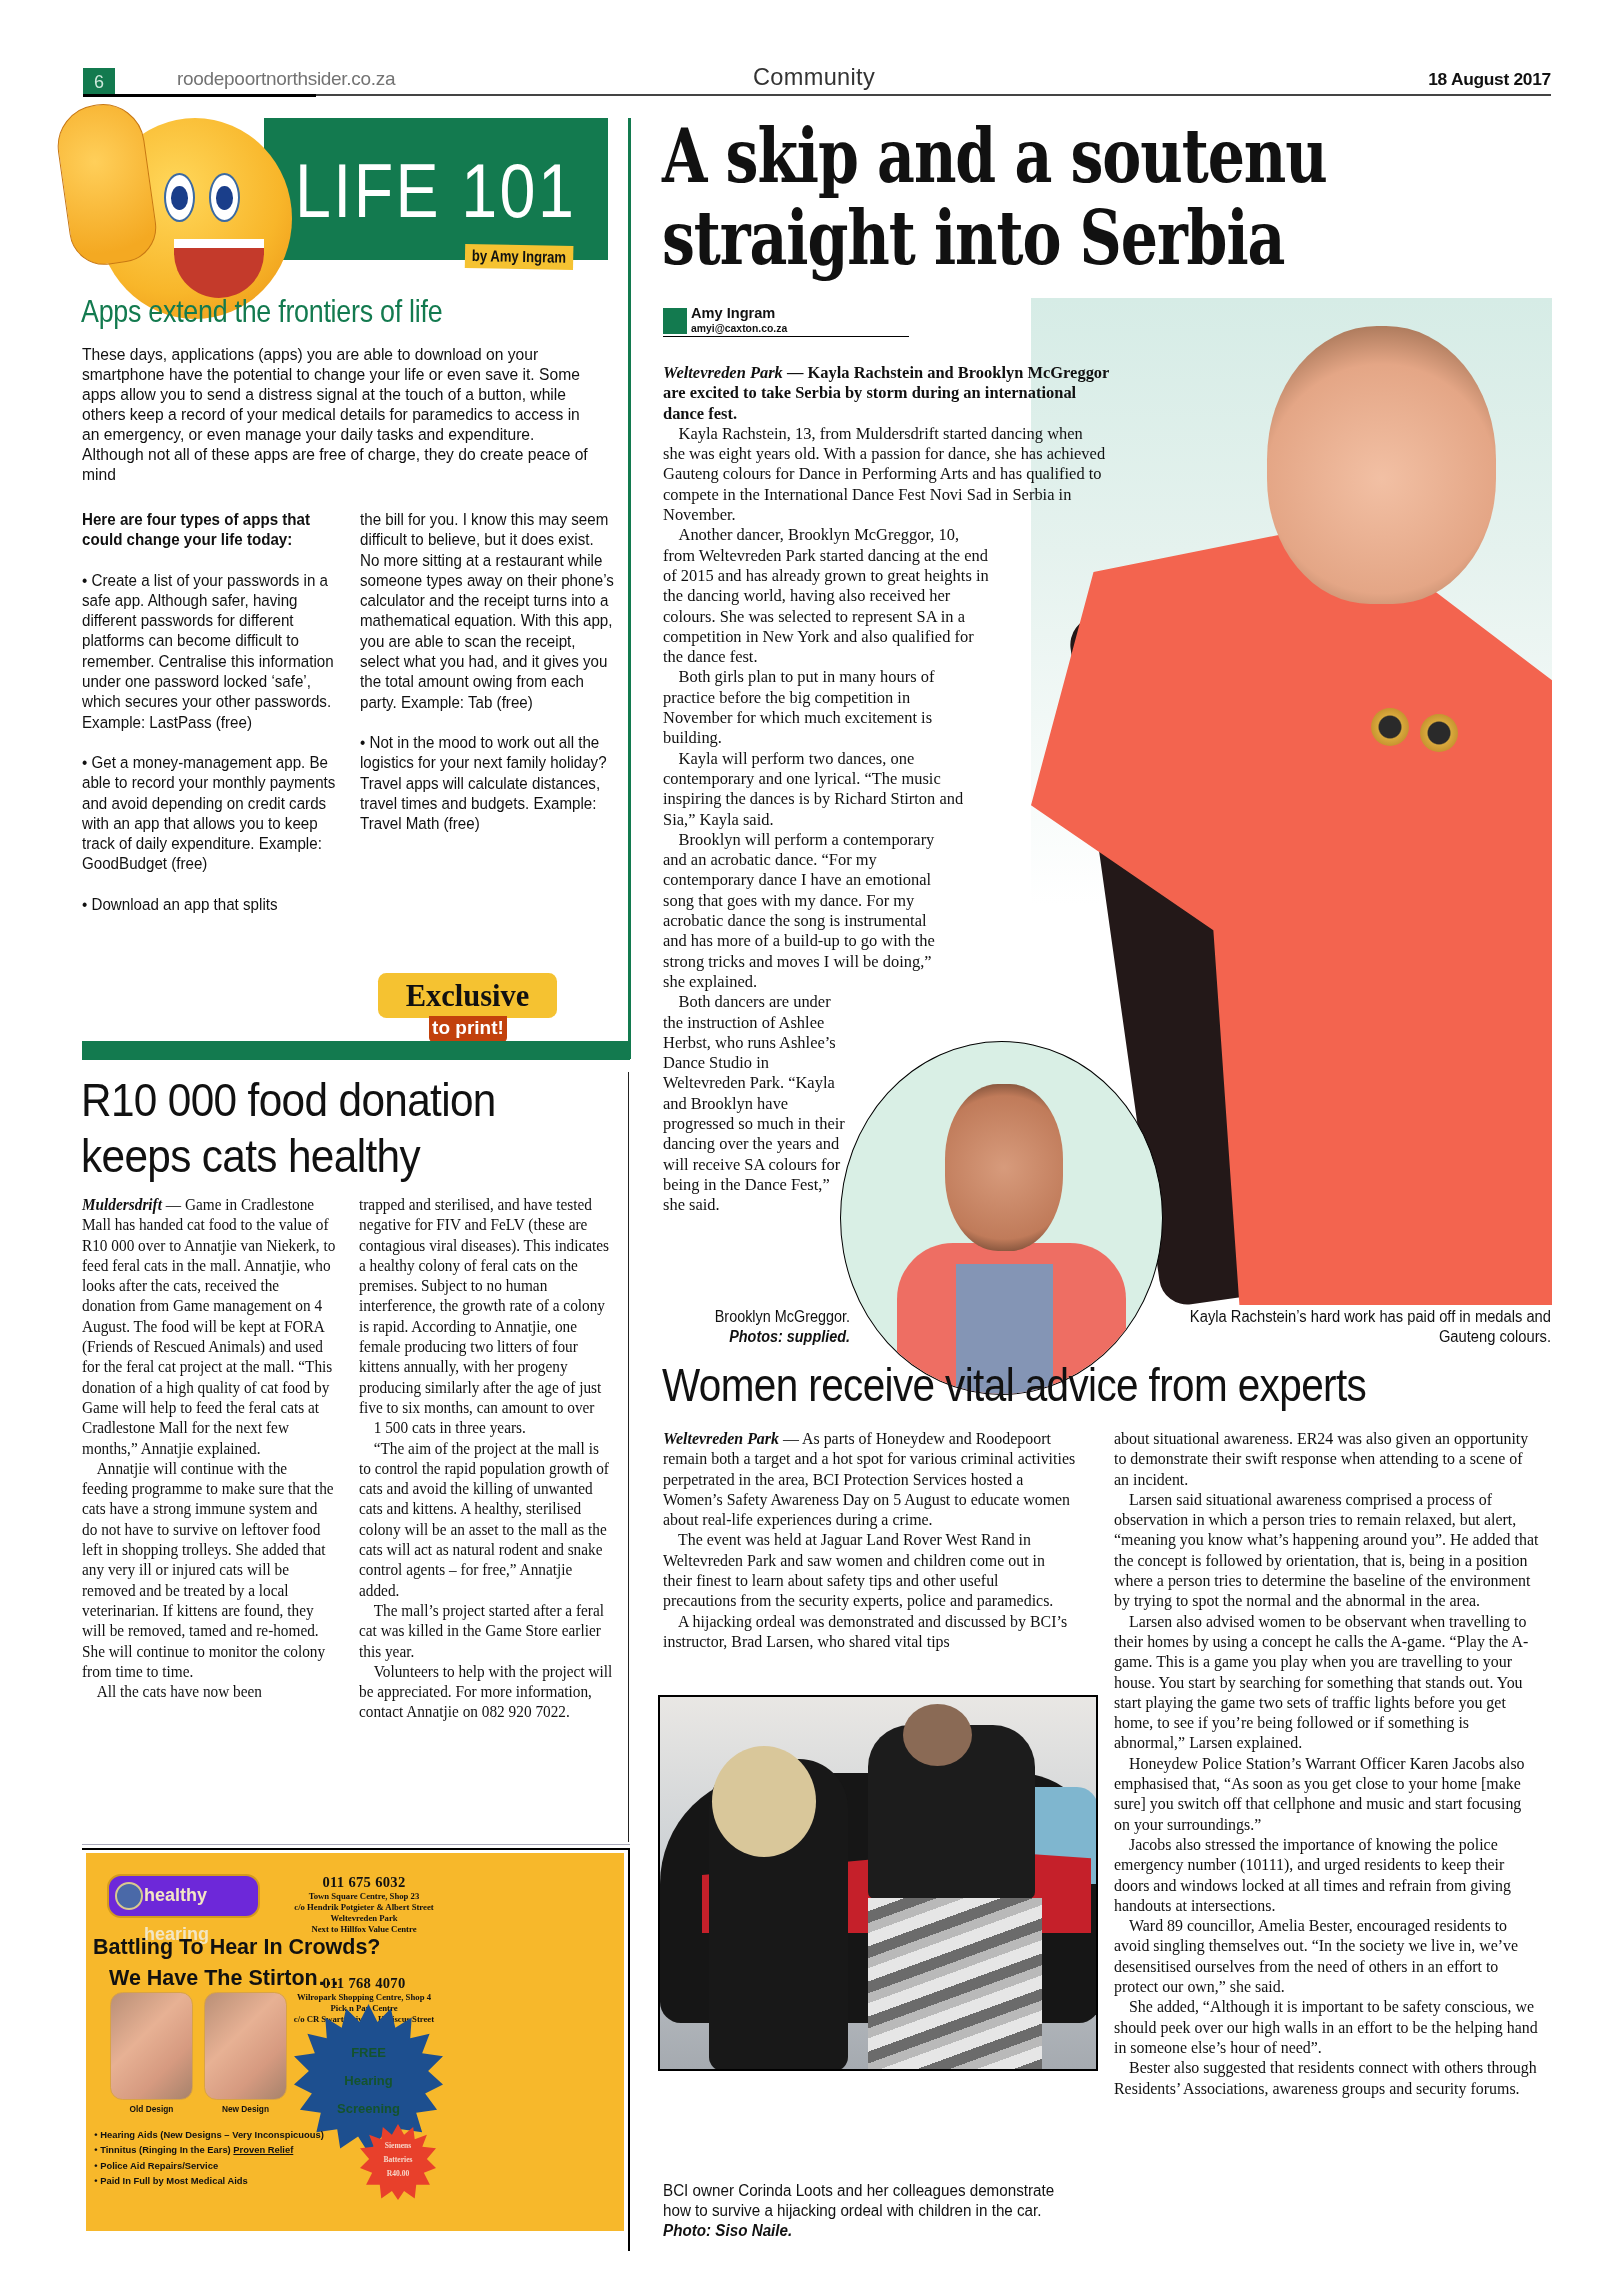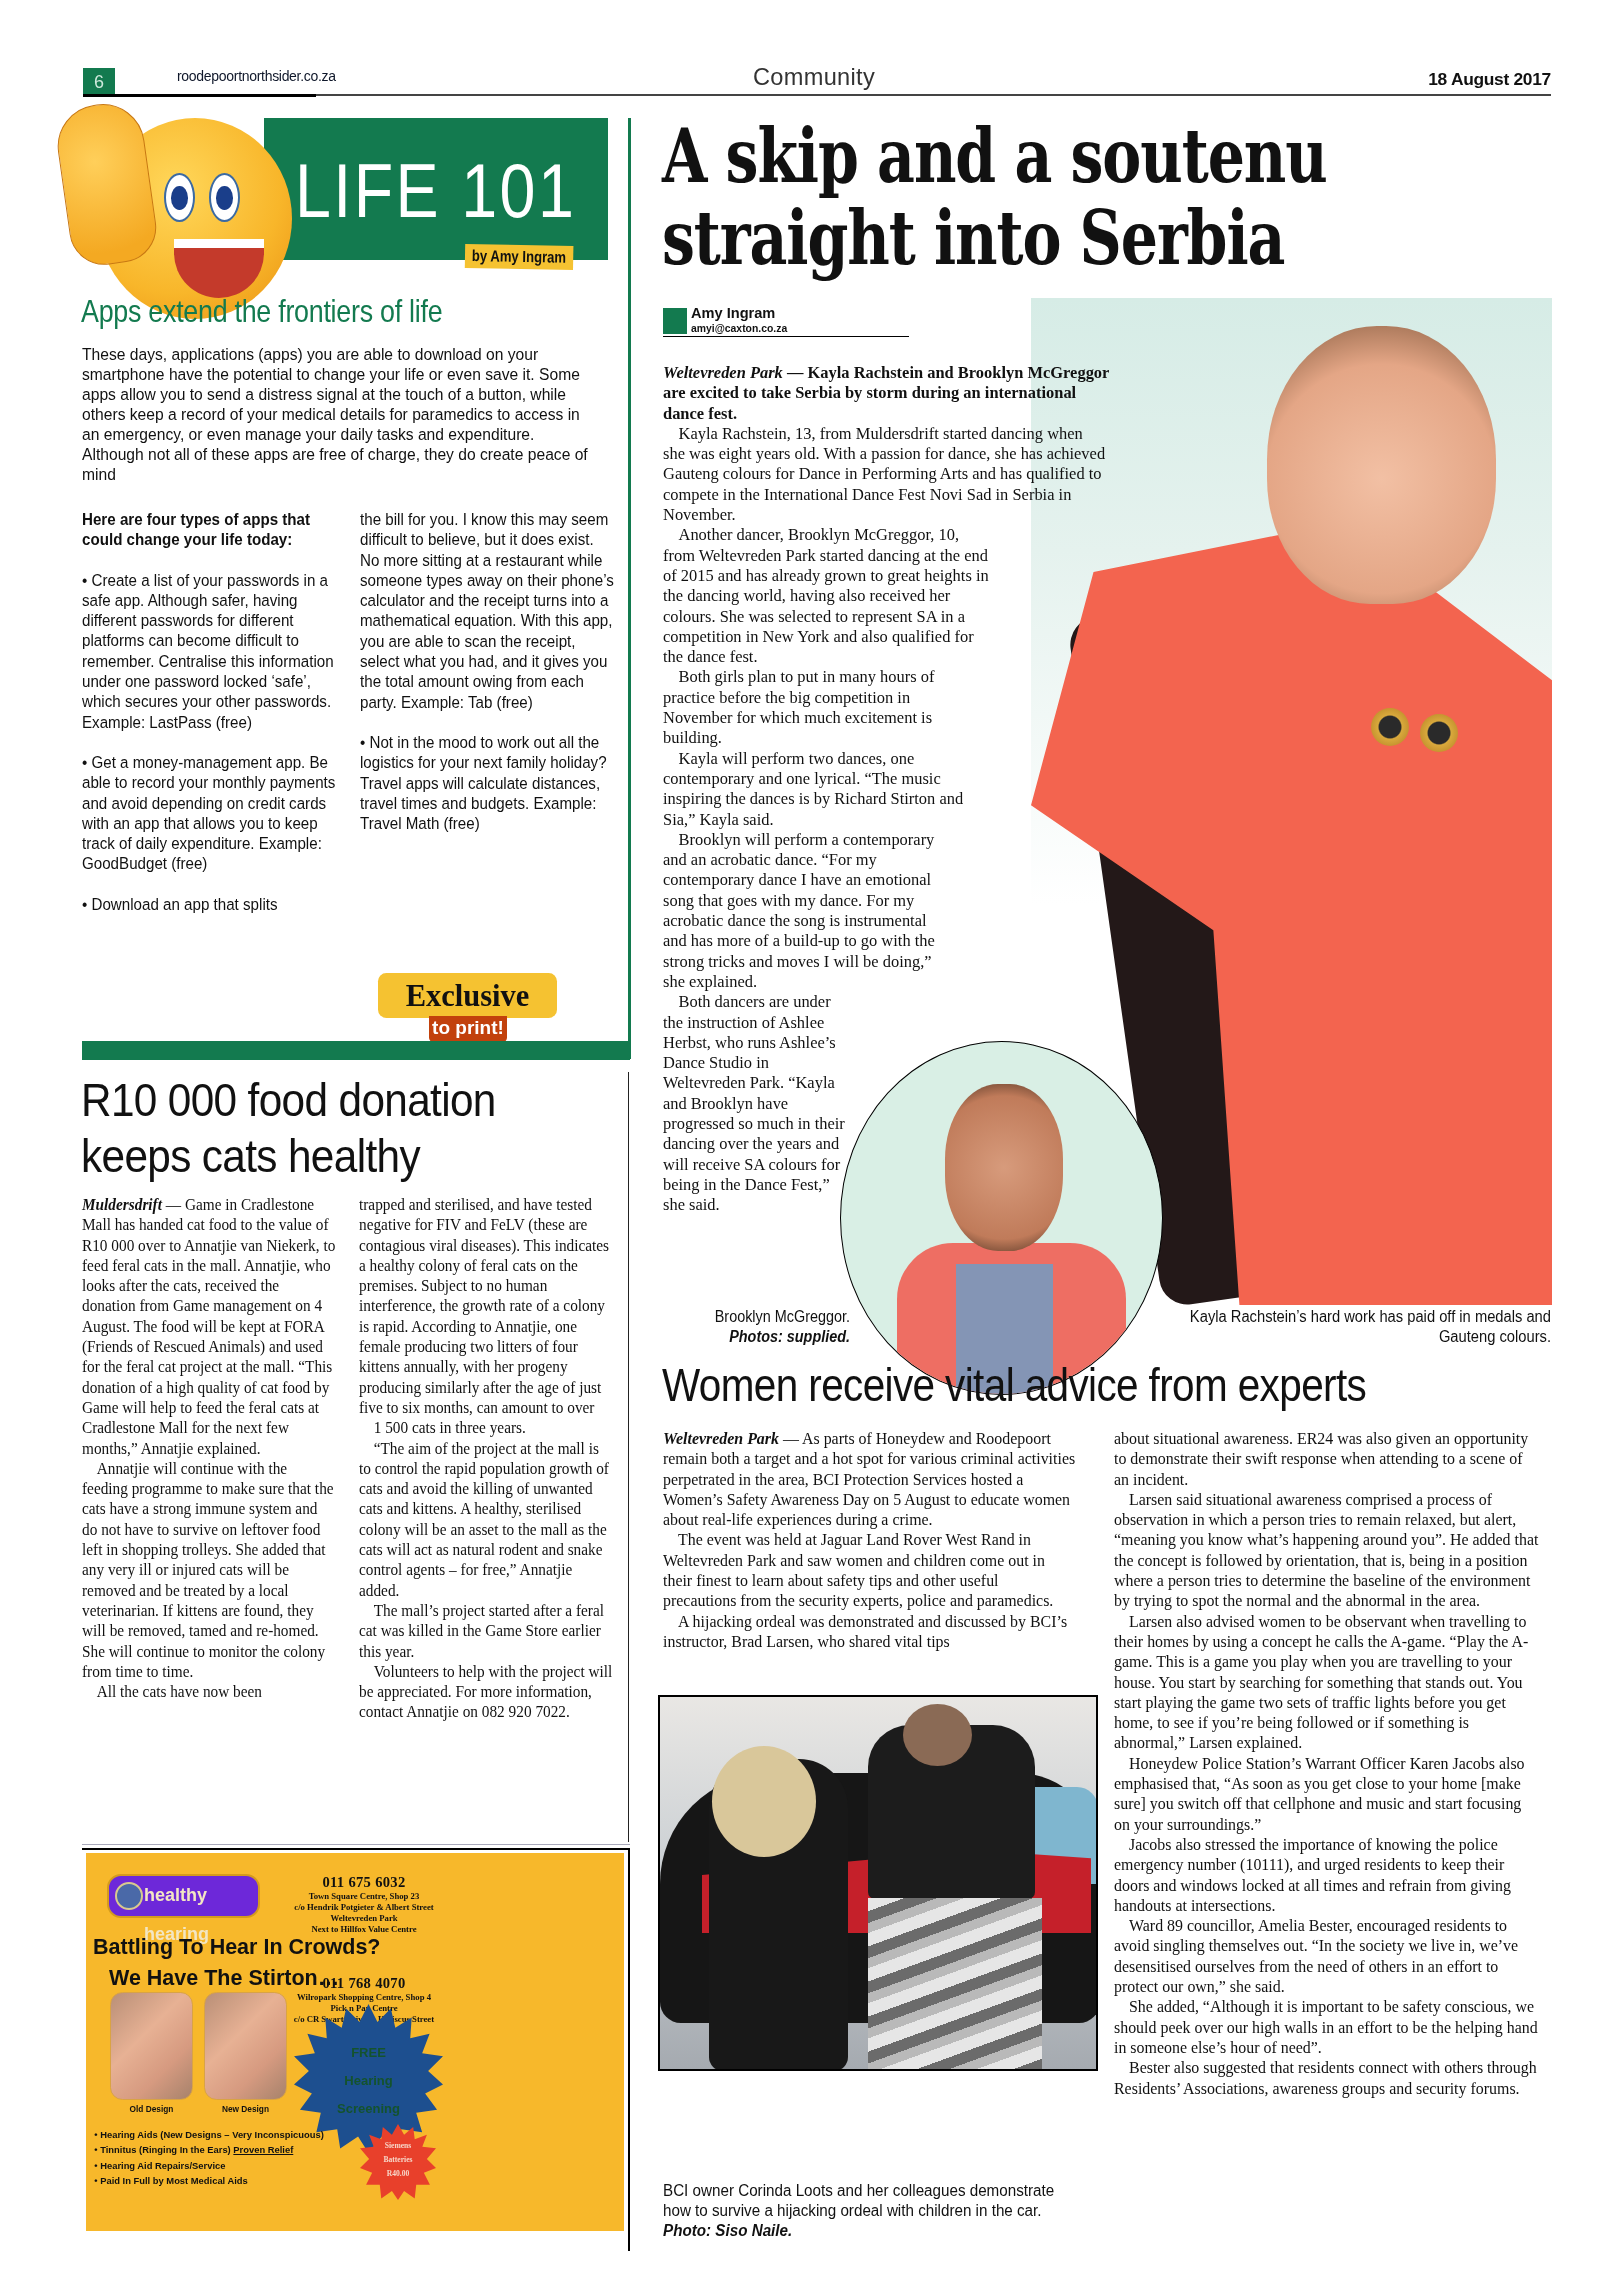--- a/index.html
+++ b/index.html
@@ -4,21 +4,21 @@
 <style>
   * { box-sizing: border-box; margin: 0; padding: 0; }
   html, body { width: 1624px; height: 2295px; background: #ffffff; overflow: hidden; }
   body { position: relative; font-family: "Liberation Serif", serif; color: #111; }
   .abs { position: absolute; }
   .sans { font-family: "Liberation Sans", sans-serif; }
   .serif { font-family: "Liberation Serif", serif; }
 
   
   .pg-num { left: 83px; top: 68px; width: 32px; height: 26px; background: #137a4f; color: #cfe9dc; font-size: 18px; text-align: center; line-height: 28px; }
-  .site { left: 177px; top: 68px; font-size: 14px; letter-spacing: -0.3px; color: #0f172a; }
+  .site { left: 177px; top: 68px; font-size: 19px; letter-spacing: -0.3px; color: #737373; }
   .section { left: 753px; top: 64px; font-size: 23.6px; font-weight: 300; color: #333; letter-spacing: 0.3px; }
   .date { right: 73px; top: 69px; font-size: 17.4px; font-weight: bold; letter-spacing: -0.3px; }
   .hdr-line { left: 83px; top: 94px; width: 1468px; height: 2.1px; background: #444; }
   .hdr-line-dark { left: 83px; top: 94px; width: 233px; height: 2.8px; background: #000; }
 
   
   .emoji-face { left: 80px; top: 104px; width: 208px; height: 208px; border-radius: 50%; background: radial-gradient(circle at 40% 35%, #ffd75a 0%, #f8b62a 60%, #e98f12 100%); }
   .emoji-thumb { left: 31px; top: 62px; width: 90px; height: 160px; border-radius: 42px 42px 35px 35px; background: radial-gradient(circle at 40% 35%, #ffcf5a 0%, #f4a922 80%); transform: rotate(-8deg); border: 1.4px solid #c87712; }
   .emoji-eye { width: 31px; height: 49px; border-radius: 50%; background: #fff; border: 2.1px solid #3b6aa3; }
   .emoji-pupil { width: 16.7px; height: 23.6px; border-radius: 50%; background: #1a3e8a; margin: 11px auto 0; }
@@ -209,21 +209,21 @@
   <div class="abs ad-star2"></div>
   <div class="abs ad-star2-txt">
     <div>Siemens</div>
     <div>Batteries</div>
     <div>R40.00</div>
   </div>
 
   <div class="abs ad-bullets">
     <div>• Hearing Aids (New Designs – Very Inconspicuous)</div>
     <div><span>• Tinnitus (Ringing In the Ears) </span><u>Proven Relief</u></div>
-    <div>• Hearing Aid Repairs/Service</div>
+    <div>• Police Aid Repairs/Service</div>
     <div>• Paid In Full by Most Medical Aids</div>
   </div>
 </div>
 
 <div class="abs serbia-head" style="width:902px;">A skip and a soutenu straight into Serbia</div>
 
 <div class="abs big-photo">
   <div class="abs kayla-legs"></div>
   <div class="abs kayla-jacket"></div>
   <div class="abs kayla-face"></div>

